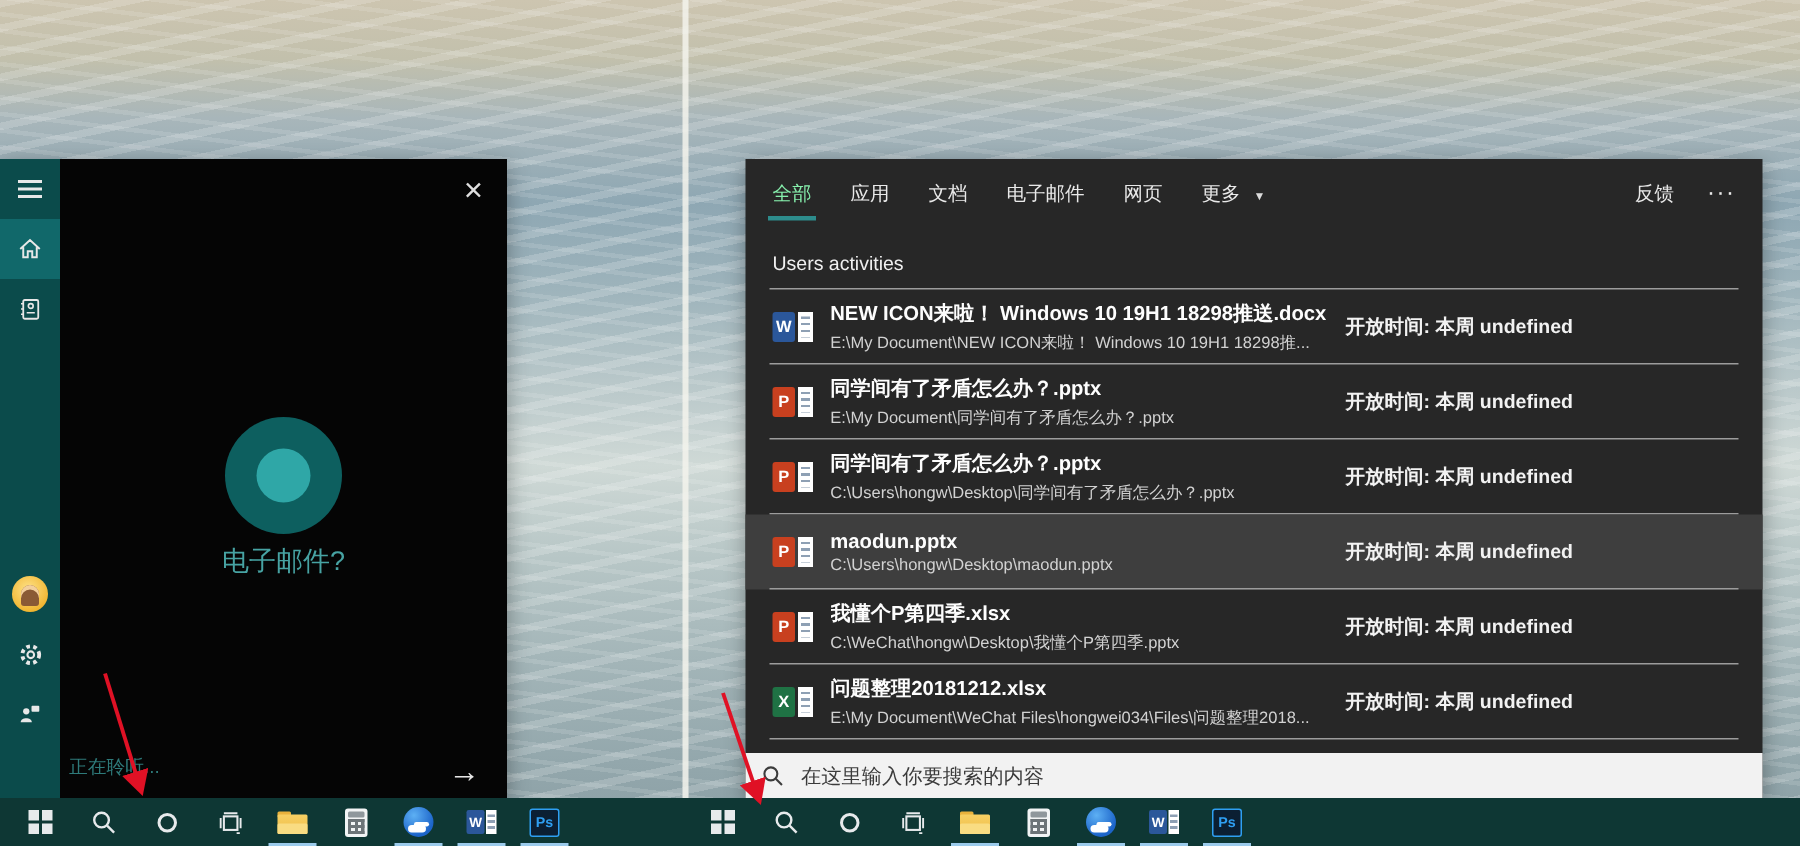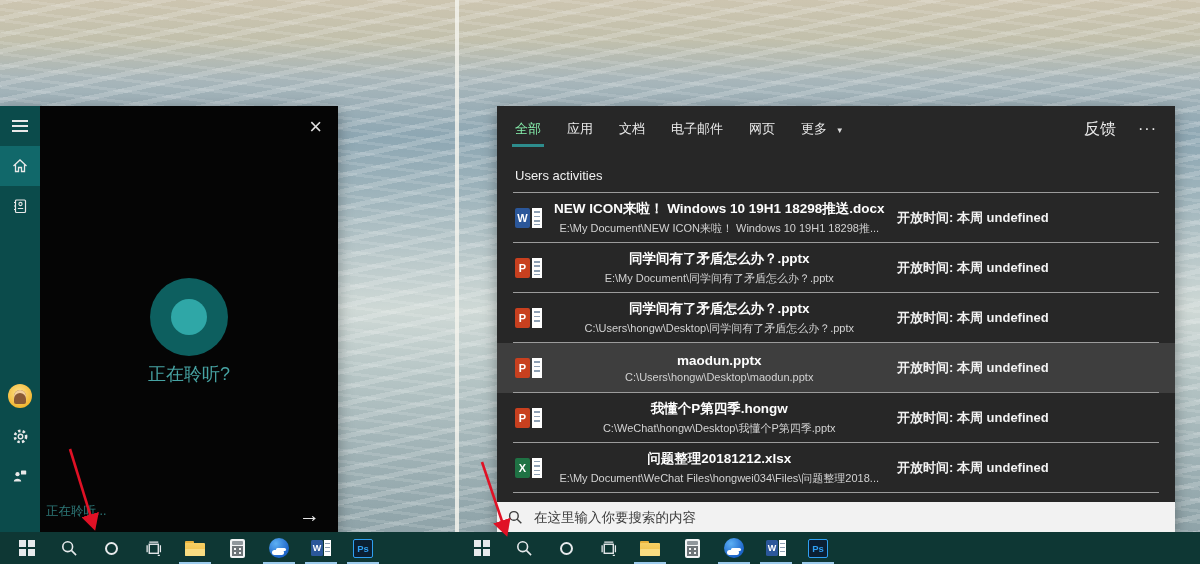--- a/index.html
+++ b/index.html
@@ -61,35 +61,35 @@
   .c-submit{position:absolute;right:12px;bottom:4px;background:none;border:none;color:#e6e6e6;font-size:21px;cursor:pointer;}
 
   
   .search-win{position:absolute;left:497px;top:106px;width:678px;height:426px;background:#272727;z-index:6;box-shadow:0 4px 14px rgba(0,0,0,.35);}
   .tabs{display:flex;align-items:center;gap:26px;height:46px;padding:0 18px;}
   .tab{position:relative;color:#e9e9e9;font-size:13px;cursor:pointer;white-space:nowrap;}
   .tab.selected{color:#86efac;}
   .tab.selected::after{content:"";position:absolute;left:-3px;right:-3px;bottom:-9px;height:3px;background:#2d8c8c;}
   .tab .caret{font-size:8px;margin-left:5px;color:#dcdcdc;}
   .tabs-right{margin-left:auto;display:flex;align-items:center;gap:22px;}
-  .feedback-link{color:#e9e9e9;font-size:16px;cursor:pointer;}
+  .feedback-link{color:#e9e9e9;font-size:13px;cursor:pointer;}
   .overflow-dots{color:#e9e9e9;font-size:16px;letter-spacing:1px;cursor:pointer;line-height:1;}
   .section-title{padding:16px 18px 9px;color:#f0f0f0;font-size:13px;}
   .list-divider{height:1px;background:#9c9c9c;margin:0 16px;}
   .row{position:relative;display:flex;align-items:center;gap:12px;height:50px;padding:0 18px;cursor:pointer;}
   .row::after{content:"";position:absolute;left:16px;right:16px;bottom:0;height:1px;background:#9c9c9c;}
   .row:last-of-type::after{display:none;}
   .row.highlighted{background:#3e3e3e;}
   .file-icon{display:flex;flex:none;}
   .fi-app{width:15px;height:20px;border-radius:2px;color:#fff;font-size:11px;font-weight:bold;display:flex;align-items:center;justify-content:center;}
   .app-word .fi-app{background:#2b579a;}
   .app-powerpoint .fi-app{background:#c8401f;}
   .app-excel .fi-app{background:#1f7244;}
   .fi-page{width:10px;height:20px;margin-left:1.5px;background-color:#fff;background-image:repeating-linear-gradient(180deg,#8ea0b4 0 1.5px,transparent 1.5px 4.5px);background-size:6px 14px;background-position:2px 3px;background-repeat:no-repeat;}
-  .row-text{flex:1;min-width:0;display:flex;flex-direction:column;gap:3px;text-align:center;}
+  .row-text{flex:1;min-width:0;display:flex;flex-direction:column;gap:3px;}
   .row-title{color:#fdfdfd;font-size:13.5px;font-weight:bold;white-space:nowrap;overflow:hidden;}
   .row-path{color:#d2d2d2;font-size:11px;white-space:nowrap;overflow:hidden;}
   .row-meta{flex:none;width:260px;color:#f2f2f2;font-size:13px;font-weight:bold;}
   .search-bar{position:absolute;left:0;right:0;bottom:0;height:30px;background:#f2f2f2;display:flex;align-items:center;gap:9px;padding:0 11px;}
   .search-bar input{flex:1;border:none;background:transparent;outline:none;font-size:13.5px;color:#701a75;}
   .search-bar input::placeholder{color:#3b3b3b;opacity:1;}
 
   
   .annotations{position:absolute;inset:0;z-index:50;pointer-events:none;}
 </style>
@@ -140,21 +140,21 @@
             <rect x="9" y="2.5" width="5.2" height="4" rx="0.6" fill="#e8e8e8"></rect>
           </svg>
         </button>
       </div>
     </div>
     <div class="c-main">
       <button class="c-close">×</button>
       <div class="c-circle">
         <div class="c-circle-inner"></div>
       </div>
-      <div class="c-prompt">正在聆听?</div>
+      <div class="c-prompt">电子邮件?</div>
       <div class="c-status">正在聆听...</div>
       <button class="c-submit">→</button>
     </div>
   </div>
 
   <div class="search-win">
     <div class="tabs">
       <span class="tab selected">全部</span>
       <span class="tab">应用</span>
       <span class="tab">文档</span>
@@ -216,21 +216,21 @@
         <span class="row-path">C:\Users\hongw\Desktop\maodun.pptx</span>
       </span>
       <span class="row-meta">开放时间: 本周 undefined</span>
     </div>
     <div class="row">
       <span class="file-icon app-powerpoint">
         <span class="fi-app">P</span>
         <span class="fi-page"></span>
       </span>
       <span class="row-text">
-        <span class="row-title">我懂个P第四季.hongw</span>
+        <span class="row-title">我懂个P第四季.xlsx</span>
         <span class="row-path">C:\WeChat\hongw\Desktop\我懂个P第四季.pptx</span>
       </span>
       <span class="row-meta">开放时间: 本周 undefined</span>
     </div>
     <div class="row">
       <span class="file-icon app-excel">
         <span class="fi-app">X</span>
         <span class="fi-page"></span>
       </span>
       <span class="row-text">

